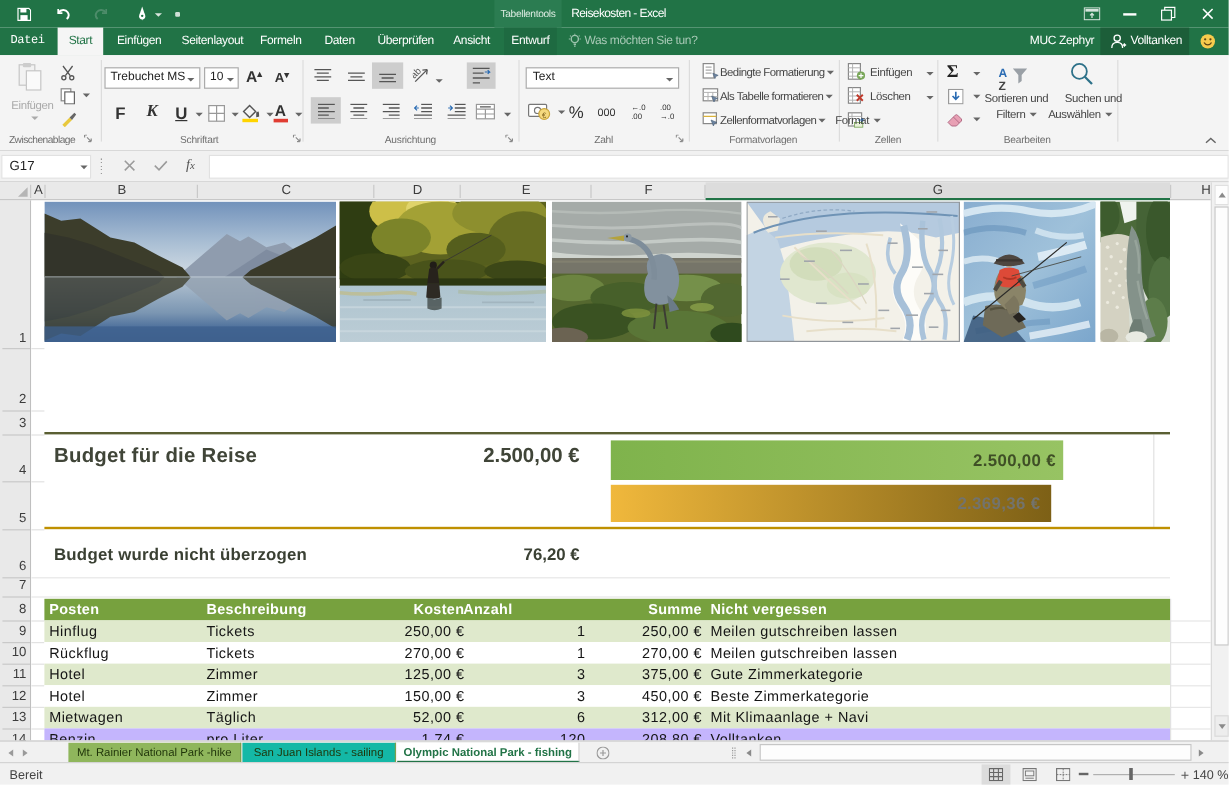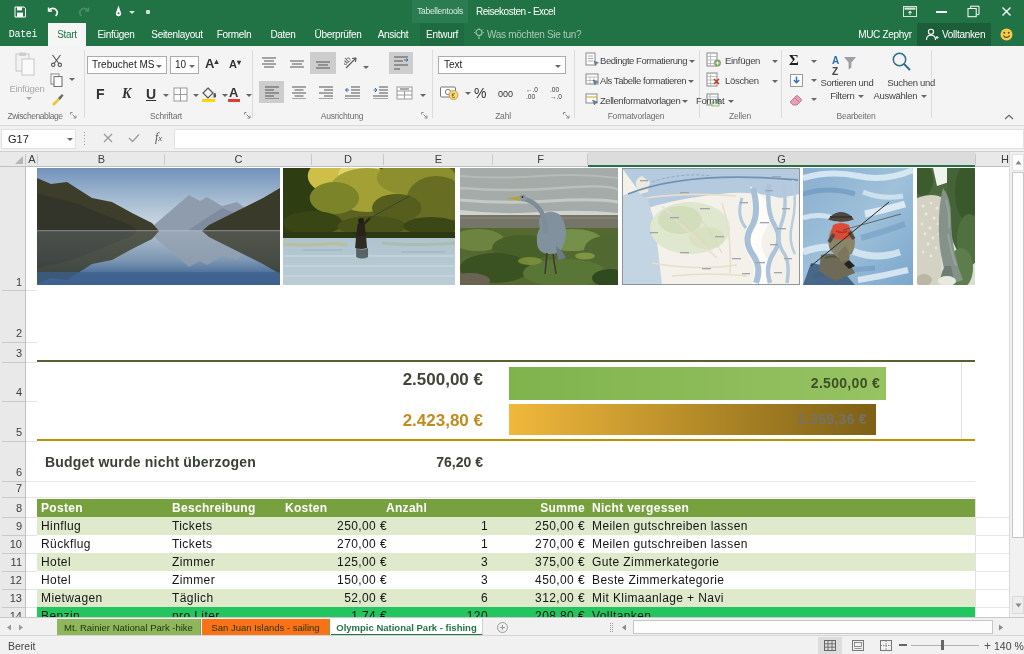--- a/index.html
+++ b/index.html
@@ -612,35 +612,35 @@
     <path d="M29 32 q4 12 3 28 M31 66 q3 18 8 32" stroke="#a0aca2" stroke-width="2" fill="none" opacity="0.7"></path>
     <path d="M28 98 q-6 10 -4 19 h14 q-2 -10 -4 -19z" fill="#6e7d74"></path>
     <ellipse cx="30" cy="113" rx="9" ry="5" fill="#e8eae2"></ellipse>
     <ellipse cx="7" cy="112" rx="8" ry="6" fill="#b9b6a4"></ellipse>
   </svg>
 
 
   <div class="abs" style="left:11px;top:193px;width:938px;height:2px;background:#5a5f33"></div>
   <div class="abs" style="left:11px;top:272px;width:938px;height:2px;background:#bf9000"></div>
 
+  <div class="cellt" style="left:19px;top:203px;font-size:17px;letter-spacing:0.2px;font-weight:bold;color:#404538">Budget für die Reise</div>
   <div class="cellt" style="left:255px;top:203px;width:202px;text-align:right;font-size:17px;letter-spacing:0px;font-weight:bold;color:#404538">2.500,00 €</div>
   <div class="abs" style="left:483px;top:200px;width:377px;height:33px;background:linear-gradient(to right,#7fb34c,#97c363);"></div>
   <div class="cellt" style="left:482px;top:208px;width:372px;text-align:right;font-size:14px;letter-spacing:0.3px;font-weight:bold;color:#3f4f26">2.500,00 €</div>
 
-  <div class="cellt" style="left:255px;top:244px;width:202px;text-align:right;font-size:17px;letter-spacing:0px;font-weight:bold;color:#c08c1d">2.423,80 €</div>
   <div class="abs" style="left:483px;top:237px;width:367px;height:31px;background:linear-gradient(to right,#f0b83c,#7d6016);"></div>
   <div class="cellt" style="left:483px;top:244px;width:358px;text-align:right;font-size:14px;letter-spacing:0.3px;font-weight:bold;color:#73736c">2.369,36 €</div>
 
   <div class="cellt" style="left:19px;top:287px;font-size:14px;letter-spacing:0.2px;font-weight:bold;color:#3a4033">Budget wurde nicht überzogen</div>
   <div class="cellt" style="left:255px;top:287px;width:202px;text-align:right;font-size:14px;letter-spacing:0px;font-weight:bold;color:#3a4033">76,20 €</div>
 
   <div class="abs" style="left:11px;top:332px;width:938px;height:18px;background:#77a13e;color:#fff;font-weight:bold;font-size:12px;letter-spacing:0.3px;line-height:18px">
     <span class="abs" style="left:4px">Posten</span>
     <span class="abs" style="left:135px">Beschreibung</span>
-    <span class="abs" style="left:248px;width:102px;text-align:left">Kosten</span>
+    <span class="abs" style="left:248px;width:102px;text-align:right">Kosten</span>
     <span class="abs" style="left:349px;width:102px;">Anzahl</span>
     <span class="abs" style="left:446px;width:102px;text-align:right">Summe</span>
     <span class="abs" style="left:555px">Nicht vergessen</span>
   </div>
   <div class="trow" style="top:350px;background:#dfe9cc">
       <span class="c1">Hinflug</span>
       <span class="c2">Tickets</span>
       <span class="c3">250,00 €</span>
       <span class="c4">1</span>
       <span class="c5">250,00 €</span>
@@ -671,21 +671,21 @@
       <span class="c6">Beste Zimmerkategorie</span>
     </div>
   <div class="trow" style="top:422px;background:#dfe9cc">
       <span class="c1">Mietwagen</span>
       <span class="c2">Täglich</span>
       <span class="c3">52,00 €</span>
       <span class="c4">6</span>
       <span class="c5">312,00 €</span>
       <span class="c6">Mit Klimaanlage + Navi</span>
     </div>
-  <div class="trow" style="top:440px;background:#22c55e">
+  <div class="trow" style="top:440px;background:#c4b5fd">
       <span class="c1">Benzin</span>
       <span class="c2">pro Liter</span>
       <span class="c3">1,74 €</span>
       <span class="c4">120</span>
       <span class="c5">208,80 €</span>
       <span class="c6">Volltanken</span>
     </div>
 </div>
 
 <div class="abs" id="vscroll">
@@ -701,21 +701,21 @@
 </div>
 
 <div class="abs" id="sheettabs">
   <svg class="abs" style="left:6px;top:6px" width="6" height="7" viewBox="0 0 6 7">
       <path d="M5 0.5 L1 3.5 L5 6.5z" fill="#9a9a9a"></path>
     </svg>
   <svg class="abs" style="left:18px;top:6px" width="6" height="7" viewBox="0 0 6 7">
       <path d="M1 0.5 L5 3.5 L1 6.5z" fill="#9a9a9a"></path>
     </svg>
   <div class="stab" style="left:57px;width:144px;background:#8fb65c;color:#1f3409;border-right:1px solid #7da14c">Mt. Rainier National Park -hike</div>
-  <div class="stab" style="left:202px;width:128px;background:#f97316;color:#1f3409;border-right:1px solid #7da14c">San Juan Islands - sailing</div>
+  <div class="stab" style="left:202px;width:128px;background:#14b8a6;color:#1f3409;border-right:1px solid #7da14c">San Juan Islands - sailing</div>
   <div class="stab" style="left:331px;width:152px;background:#fff;color:#217346;font-weight:bold;border-bottom:2px solid #217346;border-right:1px solid #d0d0d0">Olympic National Park - fishing</div>
   <svg class="abs" style="left:497px;top:4px" width="11" height="11" viewBox="0 0 11 11">
       <circle cx="5.5" cy="5.5" r="5" fill="none" stroke="#9a9a9a"></circle>
       <path d="M5.5 3 v5 M3 5.5 h5" stroke="#9a9a9a"></path>
     </svg>
 
   <div class="abs" style="left:610px;top:5px;width:3px;height:9px;border-left:1px dotted #999;border-right:1px dotted #999"></div>
   <svg class="abs" style="left:621px;top:6px" width="6" height="7" viewBox="0 0 6 7">
       <path d="M5 0.5 L1 3.5 L5 6.5z" fill="#8a8a8a"></path>
     </svg>

